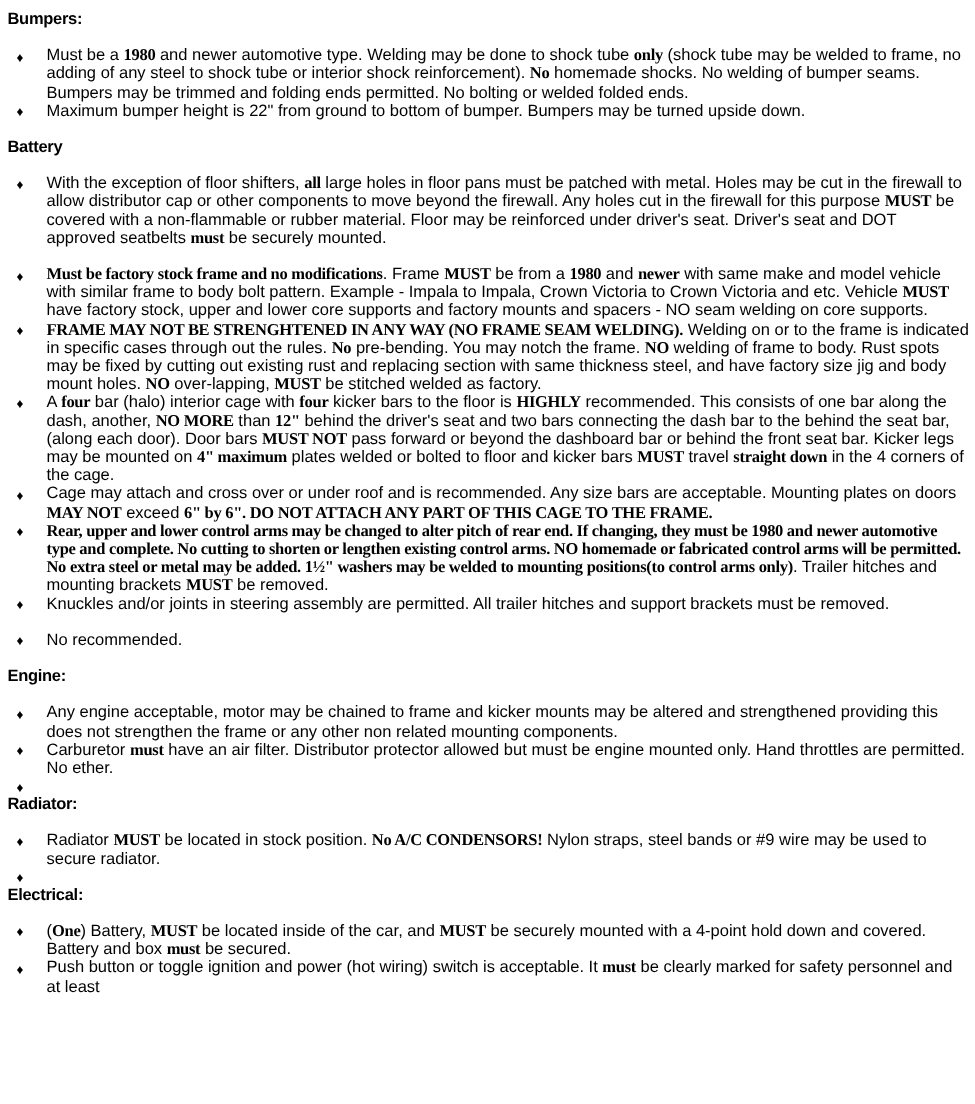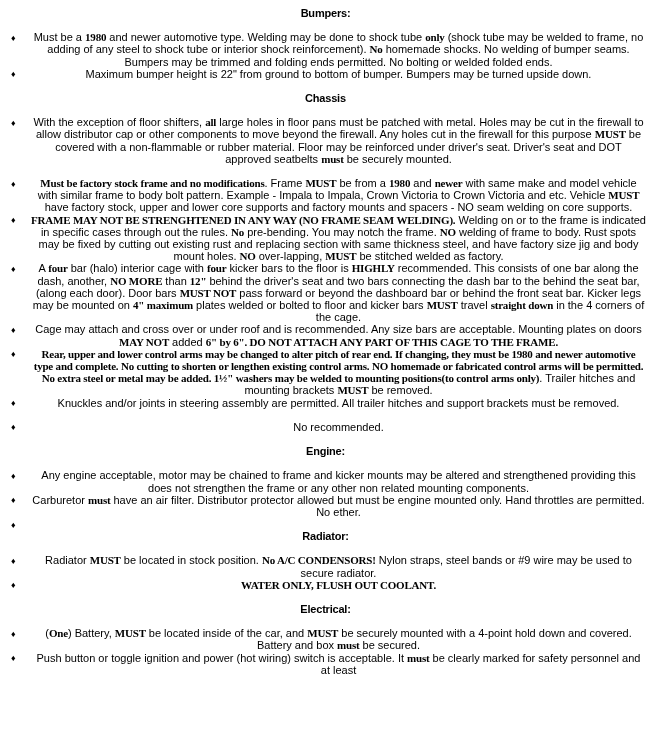--- a/index.html
+++ b/index.html
@@ -7,21 +7,20 @@
     width: 650px;
     height: 736px;
     box-sizing: border-box;
     background: #ffffff;
     color: #000000;
     font-family: "Liberation Sans", sans-serif;
     font-size: 11px;
     line-height: 12.2px;
     padding: 7px 4px 0 5px;
     overflow: hidden;
-    text-align: center;
   }
   h3.heading {
     font-size: 11px;
     line-height: 12.2px;
     font-weight: bold;
     margin: 0 0 12px 0;
     letter-spacing: -0.2px;
   }
   ul.bullets {
     list-style: none;
@@ -47,31 +46,31 @@
 <div class="page">
   <div id="doc-root">
       <section>
         <h3 class="heading">Bumpers:</h3>
         <ul class="bullets">
           <li class="bullet"><span class="diamond">♦</span><span><span>Must be a </span><b>1980</b><span> and newer automotive type. Welding may be done to shock tube </span><b>only</b><span> (shock tube may be welded to frame, no adding of any steel to shock tube or interior shock reinforcement). </span><b>No</b><span> homemade shocks. No welding of bumper seams. Bumpers may be trimmed and folding ends permitted. No bolting or welded folded ends.</span></span></li>
           <li class="bullet"><span class="diamond">♦</span><span><span>Maximum bumper height is 22" from ground to bottom of bumper. Bumpers may be turned upside down.</span></span></li>
         </ul>
       </section>
       <section>
-        <h3 class="heading">Chassis</h3>
+        <h3 class="heading">Battery</h3>
         <ul class="bullets">
           <li class="bullet"><span class="diamond">♦</span><span><span>With the exception of floor shifters, </span><b>all</b><span> large holes in floor pans must be patched with metal.  Holes may be cut in the firewall to allow distributor cap or other components to move beyond the firewall.  Any holes cut in the firewall for this purpose </span><b>MUST</b><span> be covered with a non-flammable or rubber material.  Floor may be reinforced under driver's seat.  Driver's seat and DOT approved seatbelts </span><b>must</b><span> be securely mounted.</span></span></li>
         </ul>
       </section>
       <section>
         <ul class="bullets">
           <li class="bullet"><span class="diamond">♦</span><span><b>Must be factory stock frame and no modifications</b><span>. Frame </span><b>MUST</b><span> be from a </span><b>1980</b><span> and </span><b>newer</b><span> with same make and model vehicle with similar frame to body bolt pattern. Example - Impala to Impala, Crown Victoria to Crown Victoria and etc. Vehicle </span><b>MUST</b><span> have factory stock, upper and lower core supports and factory mounts and spacers - NO seam welding on core supports.</span></span></li>
           <li class="bullet"><span class="diamond">♦</span><span><b>FRAME MAY NOT BE STRENGHTENED IN ANY WAY (NO FRAME SEAM WELDING).</b><span> Welding on or to the frame is indicated in specific cases through out the rules. </span><b>No</b><span> pre-bending. You may notch the frame. </span><b>NO</b><span> welding of frame to body. Rust spots may be fixed by cutting out existing rust and replacing section with same thickness steel, and have factory size jig and body mount holes. </span><b>NO</b><span> over-lapping, </span><b>MUST</b><span> be stitched welded as factory.</span></span></li>
           <li class="bullet"><span class="diamond">♦</span><span><span>A </span><b>four</b><span> bar (halo) interior cage with </span><b>four</b><span> kicker bars to the floor is </span><b>HIGHLY</b><span> recommended. This consists of one bar along the dash, another, </span><b>NO MORE</b><span> than </span><b>12"</b><span> behind the driver's seat and two bars connecting the dash bar to the behind the seat bar, (along each door). Door bars </span><b>MUST NOT</b><span> pass forward or beyond the dashboard bar or behind the front seat bar. Kicker legs may be mounted on </span><b>4" maximum</b><span> plates welded or bolted to floor and kicker bars </span><b>MUST</b><span> travel </span><b>straight down</b><span> in the 4 corners of the cage.</span></span></li>
-          <li class="bullet"><span class="diamond">♦</span><span><span>Cage may attach and cross over or under roof and is recommended. Any size bars are acceptable. Mounting plates on doors </span><b>MAY NOT</b><span> added </span><b>6" by 6". DO NOT ATTACH ANY PART OF THIS CAGE TO THE FRAME.</b></span></li>
+          <li class="bullet"><span class="diamond">♦</span><span><span>Cage may attach and cross over or under roof and is recommended. Any size bars are acceptable. Mounting plates on doors </span><b>MAY NOT</b><span> exceed </span><b>6" by 6". DO NOT ATTACH ANY PART OF THIS CAGE TO THE FRAME.</b></span></li>
           <li class="bullet"><span class="diamond">♦</span><span><b>Rear, upper and lower control arms may be changed to alter pitch of rear end. If changing, they must be 1980 and newer automotive type and complete. No cutting to shorten or lengthen existing control arms. NO homemade or fabricated control arms will be permitted. No extra steel or metal may be added. 1½" washers may be welded to mounting positions(to control arms only)</b><span>. Trailer hitches and mounting brackets </span><b>MUST</b><span> be removed.</span></span></li>
           <li class="bullet"><span class="diamond">♦</span><span><span>Knuckles and/or joints in steering assembly are permitted. All trailer hitches and support brackets must be removed.</span></span></li>
         </ul>
       </section>
       <section>
         <ul class="bullets">
           <li class="bullet"><span class="diamond">♦</span><span><span>No recommended.</span></span></li>
         </ul>
       </section>
       <section>
@@ -79,21 +78,21 @@
         <ul class="bullets">
           <li class="bullet"><span class="diamond">♦</span><span><span>Any engine acceptable, motor may be chained to frame and kicker mounts may be altered and strengthened providing this does not strengthen the frame or any other non related mounting components.</span></span></li>
           <li class="bullet"><span class="diamond">♦</span><span><span>Carburetor </span><b>must</b><span> have an air filter.  Distributor protector allowed but must be engine mounted only. Hand throttles are permitted. No ether.</span></span></li>
           <li class="bullet"><span class="diamond">♦</span></li>
         </ul>
       </section>
       <section>
         <h3 class="heading">Radiator:</h3>
         <ul class="bullets">
           <li class="bullet"><span class="diamond">♦</span><span><span>Radiator </span><b>MUST</b><span> be located in stock position. </span><b>No A/C CONDENSORS!</b><span> Nylon straps, steel bands or #9 wire may be used to secure radiator.</span></span></li>
-          <li class="bullet"><span class="diamond">♦</span><span><b>WATER ONLY, FLUSH OUT COOLANT.</b></span></li>
+          <li class="bullet"><span class="diamond">♦</span></li>
         </ul>
       </section>
       <section>
         <h3 class="heading">Electrical:</h3>
         <ul class="bullets">
           <li class="bullet"><span class="diamond">♦</span><span><span>(</span><b>One</b><span>) Battery, </span><b>MUST</b><span> be located inside of the car, and </span><b>MUST</b><span> be securely mounted with a 4-point hold down and covered.  Battery and box </span><b>must</b><span> be secured.</span></span></li>
           <li class="bullet"><span class="diamond">♦</span><span><span>Push button or toggle ignition and power (hot wiring) switch is acceptable.  It </span><b>must</b><span> be clearly marked for safety personnel and at least </span></span></li>
         </ul>
       </section>
     </div>

